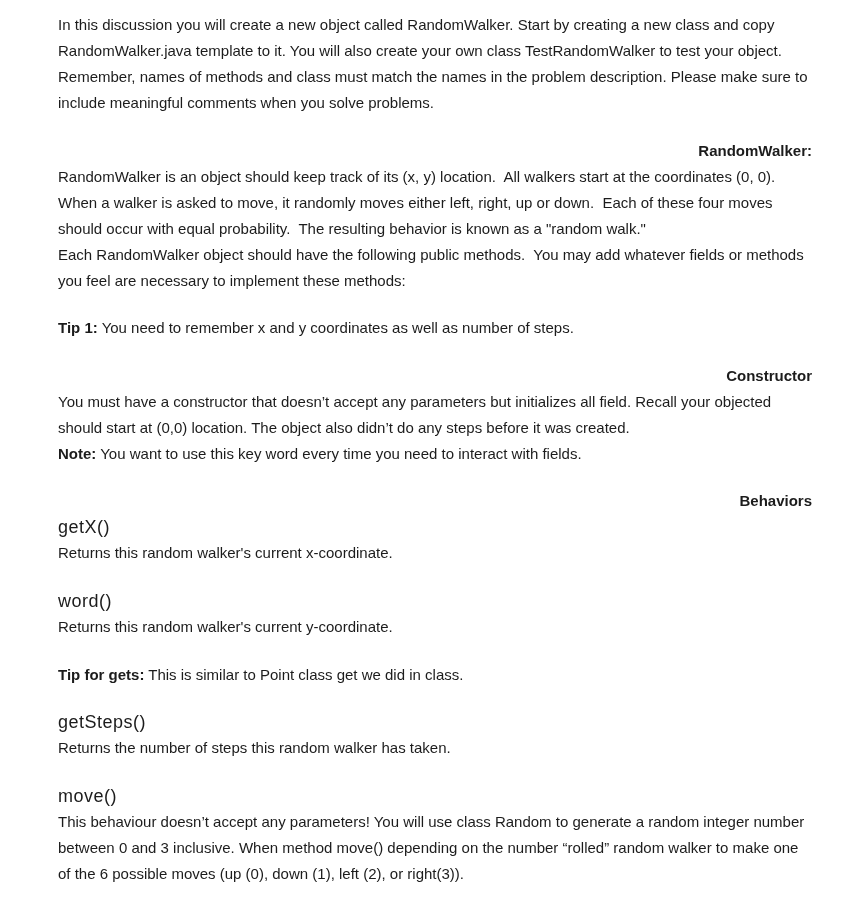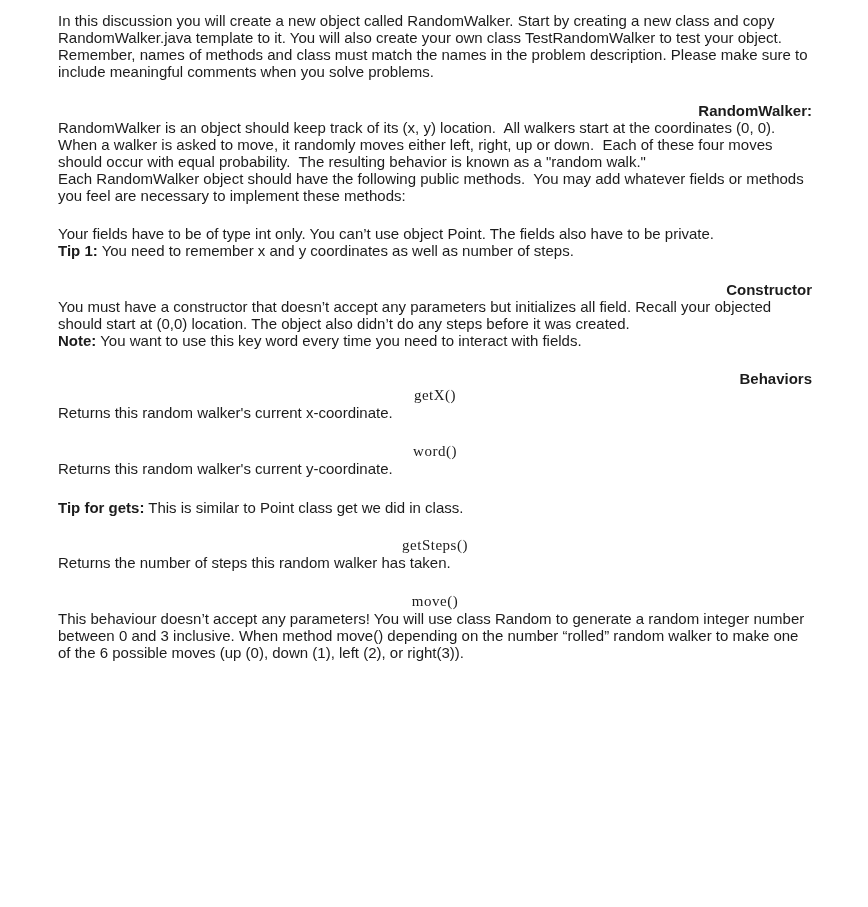--- a/index.html
+++ b/index.html
@@ -12,41 +12,40 @@
     height: 907px;
     overflow: hidden;
     font-family: "Liberation Sans", sans-serif;
     color: #1c1c1c;
   }
   .doc {
     box-sizing: border-box;
     width: 812px;
     padding: 12px 0 0 58px;
     font-size: 15px;
-    line-height: 17px;
+    line-height: 26px;
   }
   .doc .para,
   .doc .section {
     margin: 0 0 21.6px 0;
   }
   .prewrap {
     white-space: pre-wrap;
   }
   .heading {
     font-weight: bold;
     text-align: right;
   }
   .inline-label {
     font-weight: bold;
   }
   .mono {
-    font-family: Liberation Serif, serif;
-    font-size: 15px;
+    font-family: Liberation Sans, sans-serif;
+    font-size: 18px;
     letter-spacing: 0.5px;
-    text-align: center;
   }
   .method {
     margin: 0 0 21.6px 0;
   }
   .method:last-child {
     margin-bottom: 16px;
   }
 </style>
 </head>
 <body>
@@ -55,21 +54,20 @@
 
   <div class="para prewrap">In this discussion you will create a new object called RandomWalker. Start by creating a new class and copy RandomWalker.java template to it. You will also create your own class TestRandomWalker to test your object. Remember, names of methods and class must match the names in the problem description. Please make sure to include meaningful comments when you solve problems.</div>
 
   <div class="section">
     <div class="heading">RandomWalker:</div>
     <div class="prewrap">RandomWalker is an object should keep track of its (x, y) location.  All walkers start at the coordinates (0, 0).  When a walker is asked to move, it randomly moves either left, right, up or down.  Each of these four moves should occur with equal probability.  The resulting behavior is known as a "random walk."
 Each RandomWalker object should have the following public methods.  You may add whatever fields or methods you feel are necessary to implement these methods:</div>
   </div>
 
   <div class="section">
-    <div class="prewrap">Your fields have to be of type int only. You can’t use object Point. The fields also have to be private.</div>
     <div><span class="inline-label">Tip 1:</span><span class="prewrap"> You need to remember x and y coordinates as well as number of steps.</span></div>
   </div>
 
   <div class="section">
     <div class="heading">Constructor</div>
     <div class="prewrap">You must have a constructor that doesn’t accept any parameters but initializes all field. Recall your objected should start at (0,0) location. The object also didn’t do any steps before it was created.</div>
     <div><span class="inline-label">Note:</span><span class="prewrap"> You want to use this key word every time you need to interact with fields.</span></div>
   </div>
 
   <div class="section">

